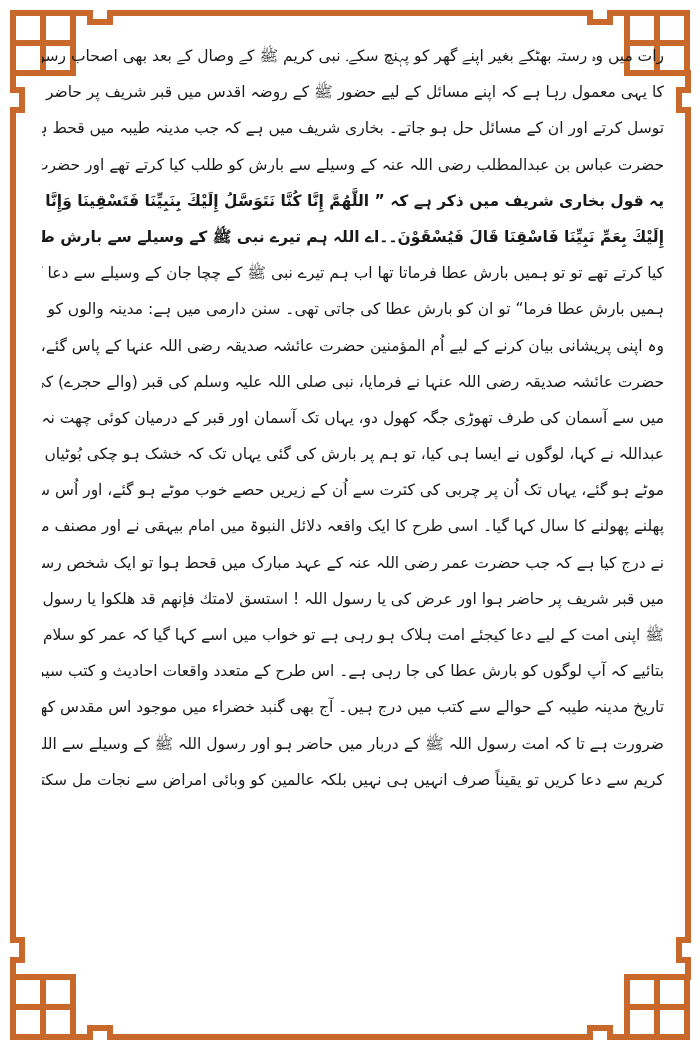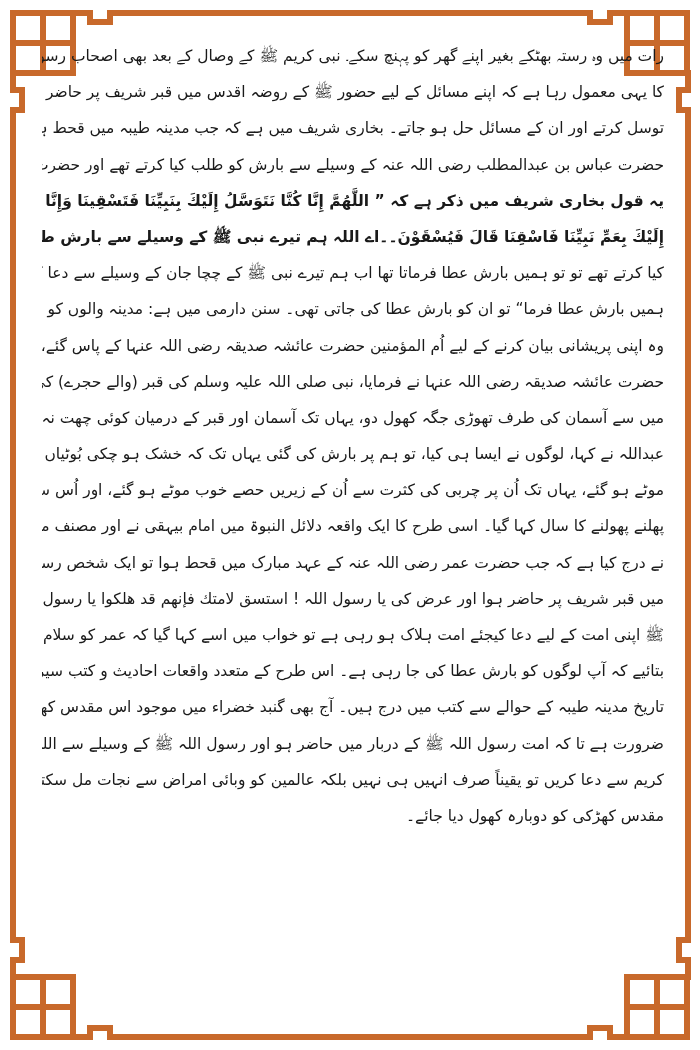--- a/index.html
+++ b/index.html
@@ -114,14 +114,13 @@
   <span class="line">عبداللہ نے کہا، لوگوں نے ایسا ہی کیا، تو ہم پر بارش کی گئی یہاں تک کہ خشک ہو چکی بُوٹیاں سبز ہو گئیں، اور اُونٹ</span>
   <span class="line">موٹے ہو گئے، یہاں تک اُن پر چربی کی کثرت سے اُن کے زیریں حصے خوب موٹے ہو گئے، اور اُس سال کو</span>
   <span class="line">پھلنے پھولنے کا سال کہا گیا۔ اسی طرح کا ایک واقعہ دلائل النبوۃ میں امام بیہقی نے اور مصنف میں ابن ابی شیبہ</span>
   <span class="line">نے درج کیا ہے کہ جب حضرت عمر رضی اللہ عنہ کے عہد مبارک میں قحط ہوا تو ایک شخص رسول اللہ ﷺ کی بارگاہ</span>
   <span class="line">میں قبر شریف پر حاضر ہوا اور عرض کی یا رسول اللہ ! استسق لامتك فإنهم قد هلكوا یا رسول اللہ</span>
   <span class="line">ﷺ اپنی امت کے لیے دعا کیجئے امت ہلاک ہو رہی ہے تو خواب میں اسے کہا گیا کہ عمر کو سلام کہیں اور</span>
   <span class="line">بتائیے کہ آپ لوگوں کو بارش عطا کی جا رہی ہے۔ اس طرح کے متعدد واقعات احادیث و کتب سیرت کے علاوہ</span>
   <span class="line">تاریخ مدینہ طیبہ کے حوالے سے کتب میں درج ہیں۔ آج بھی گنبد خضراء میں موجود اس مقدس کھڑکی کو کھولنے کی</span>
   <span class="line">ضرورت ہے تا کہ امت رسول اللہ ﷺ کے دربار میں حاضر ہو اور رسول اللہ ﷺ کے وسیلے سے اللہ رب</span>
   <span class="line">کریم سے دعا کریں تو یقیناً صرف انہیں ہی نہیں بلکہ عالمین کو وبائی امراض سے نجات مل سکتی ہے۔ کاش کہ اس</span>
-  <span class="line last">مقدس کھڑکی کو دوبارہ کھول دیا جائے۔</span>
 </div>
 
 </body></html>

